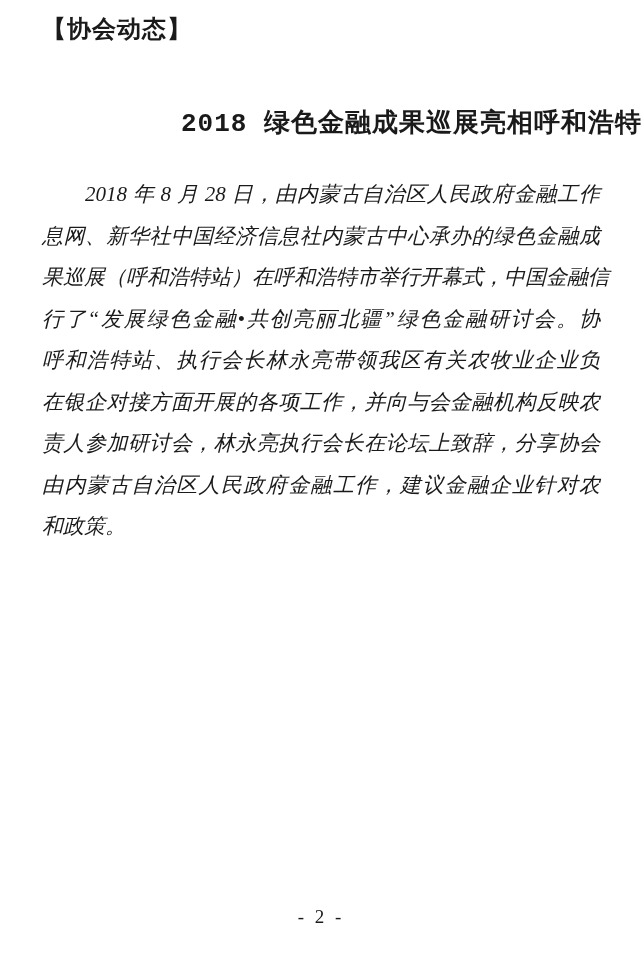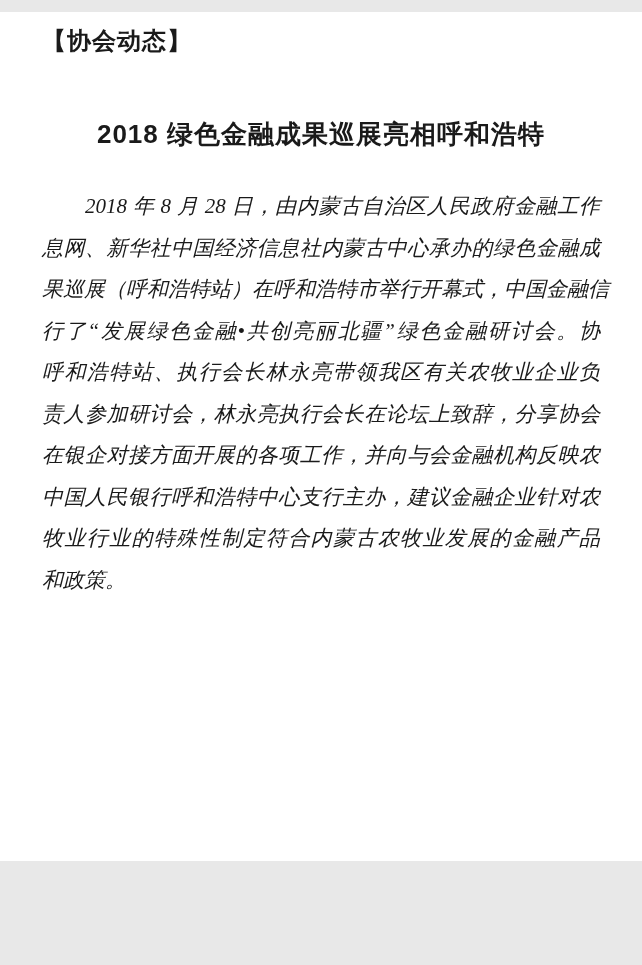--- a/index.html
+++ b/index.html
@@ -3,44 +3,44 @@
 <meta charset="utf-8">
 <style>
   html, body {
     margin: 0;
     padding: 0;
     background: #e8e8e8;
   }
   .page {
     position: relative;
     width: 642px;
-    height: 849px;
-    margin: 12px auto;
+    height: 965px;
+    margin: 0 auto;
     background: #ffffff;
     color: #1a1a1a;
     font-family: "Liberation Serif", serif;
     overflow: hidden;
   }
   .section-header {
     position: absolute;
     left: 42px;
     top: 13px;
     font-family: "Liberation Sans", sans-serif;
     font-weight: 700;
     font-size: 24px;
     letter-spacing: 1px;
     white-space: nowrap;
   }
   .article-title {
     position: absolute;
     left: 0;
     right: 0;
     top: 88px;
-    text-align: center;
-    font-family: Liberation Sans, sans-serif;
+    text-align: right;
+    font-family: Liberation Mono, monospace;
     font-weight: 700;
     font-size: 26px;
     letter-spacing: 1px;
     white-space: nowrap;
   }
   .article-body {
     position: absolute;
     left: 42px;
     right: 42px;
     top: 174px;
@@ -81,22 +81,21 @@
   <div class="section-header">【协会动态】</div>
 
   <h1 class="article-title">2018 绿色金融成果巡展亮相呼和浩特</h1>
 
   <div class="article-body">
     <div class="body-line indent">2018 年 8 月 28 日，由内蒙古自治区人民政府金融工作</div>
     <div class="body-line">息网、新华社中国经济信息社内蒙古中心承办的绿色金融成</div>
     <div class="body-line">果巡展（呼和浩特站）在呼和浩特市举行开幕式，中国金融信</div>
     <div class="body-line">行了“发展绿色金融•共创亮丽北疆”绿色金融研讨会。协</div>
     <div class="body-line">呼和浩特站、执行会长林永亮带领我区有关农牧业企业负</div>
+    <div class="body-line">在银企对接方面开展的各项工作，并向与会金融机构反映农</div>
     <div class="body-line">责人参加研讨会，林永亮执行会长在论坛上致辞，分享协会</div>
-    <div class="body-line">在银企对接方面开展的各项工作，并向与会金融机构反映农</div>
-    <div class="body-line">中国人民银行呼和浩特中心支行主办，建议金融企业针对农</div>
-    <div class="body-line">牧业行业的特殊性制定符合内蒙古农牧业发展的金融产品</div>
+    <div class="body-line">由内蒙古自治区人民政府金融工作，建议金融企业针对农</div>
     <div class="body-line last">和政策。</div>
   </div>
 
   <div class="page-footer">- 2 -</div>
 
 </div>
 
 </body></html>

